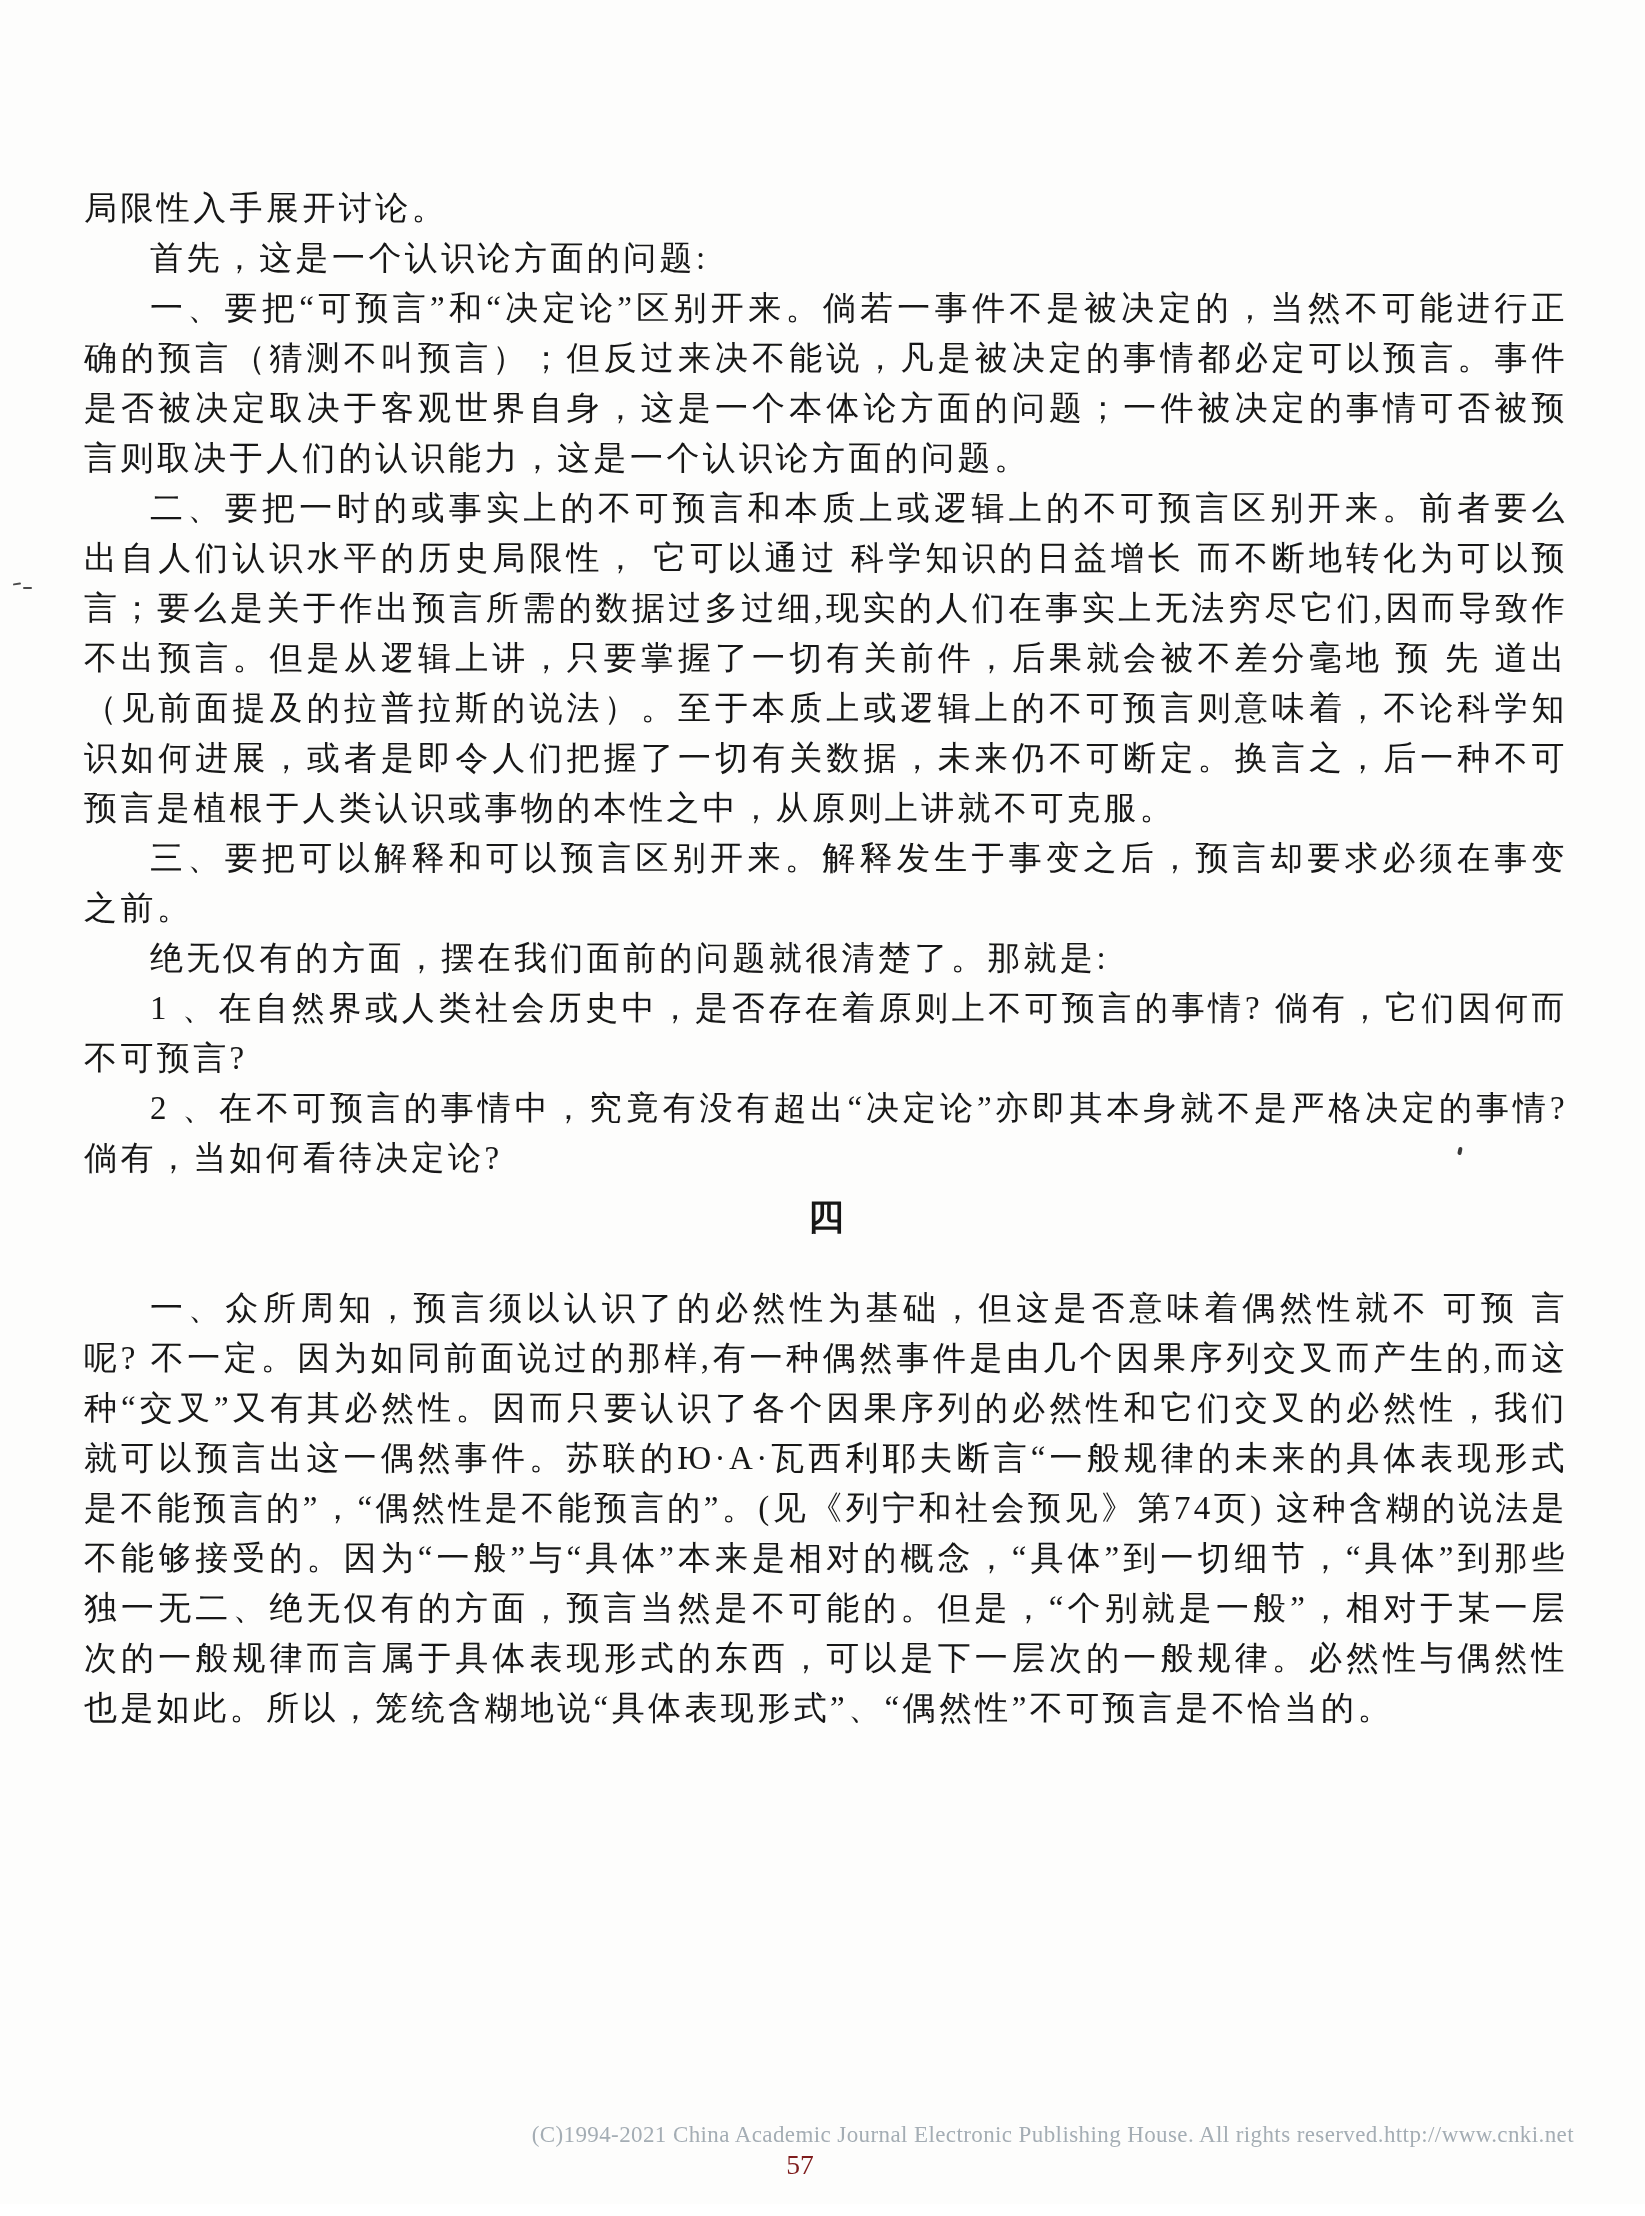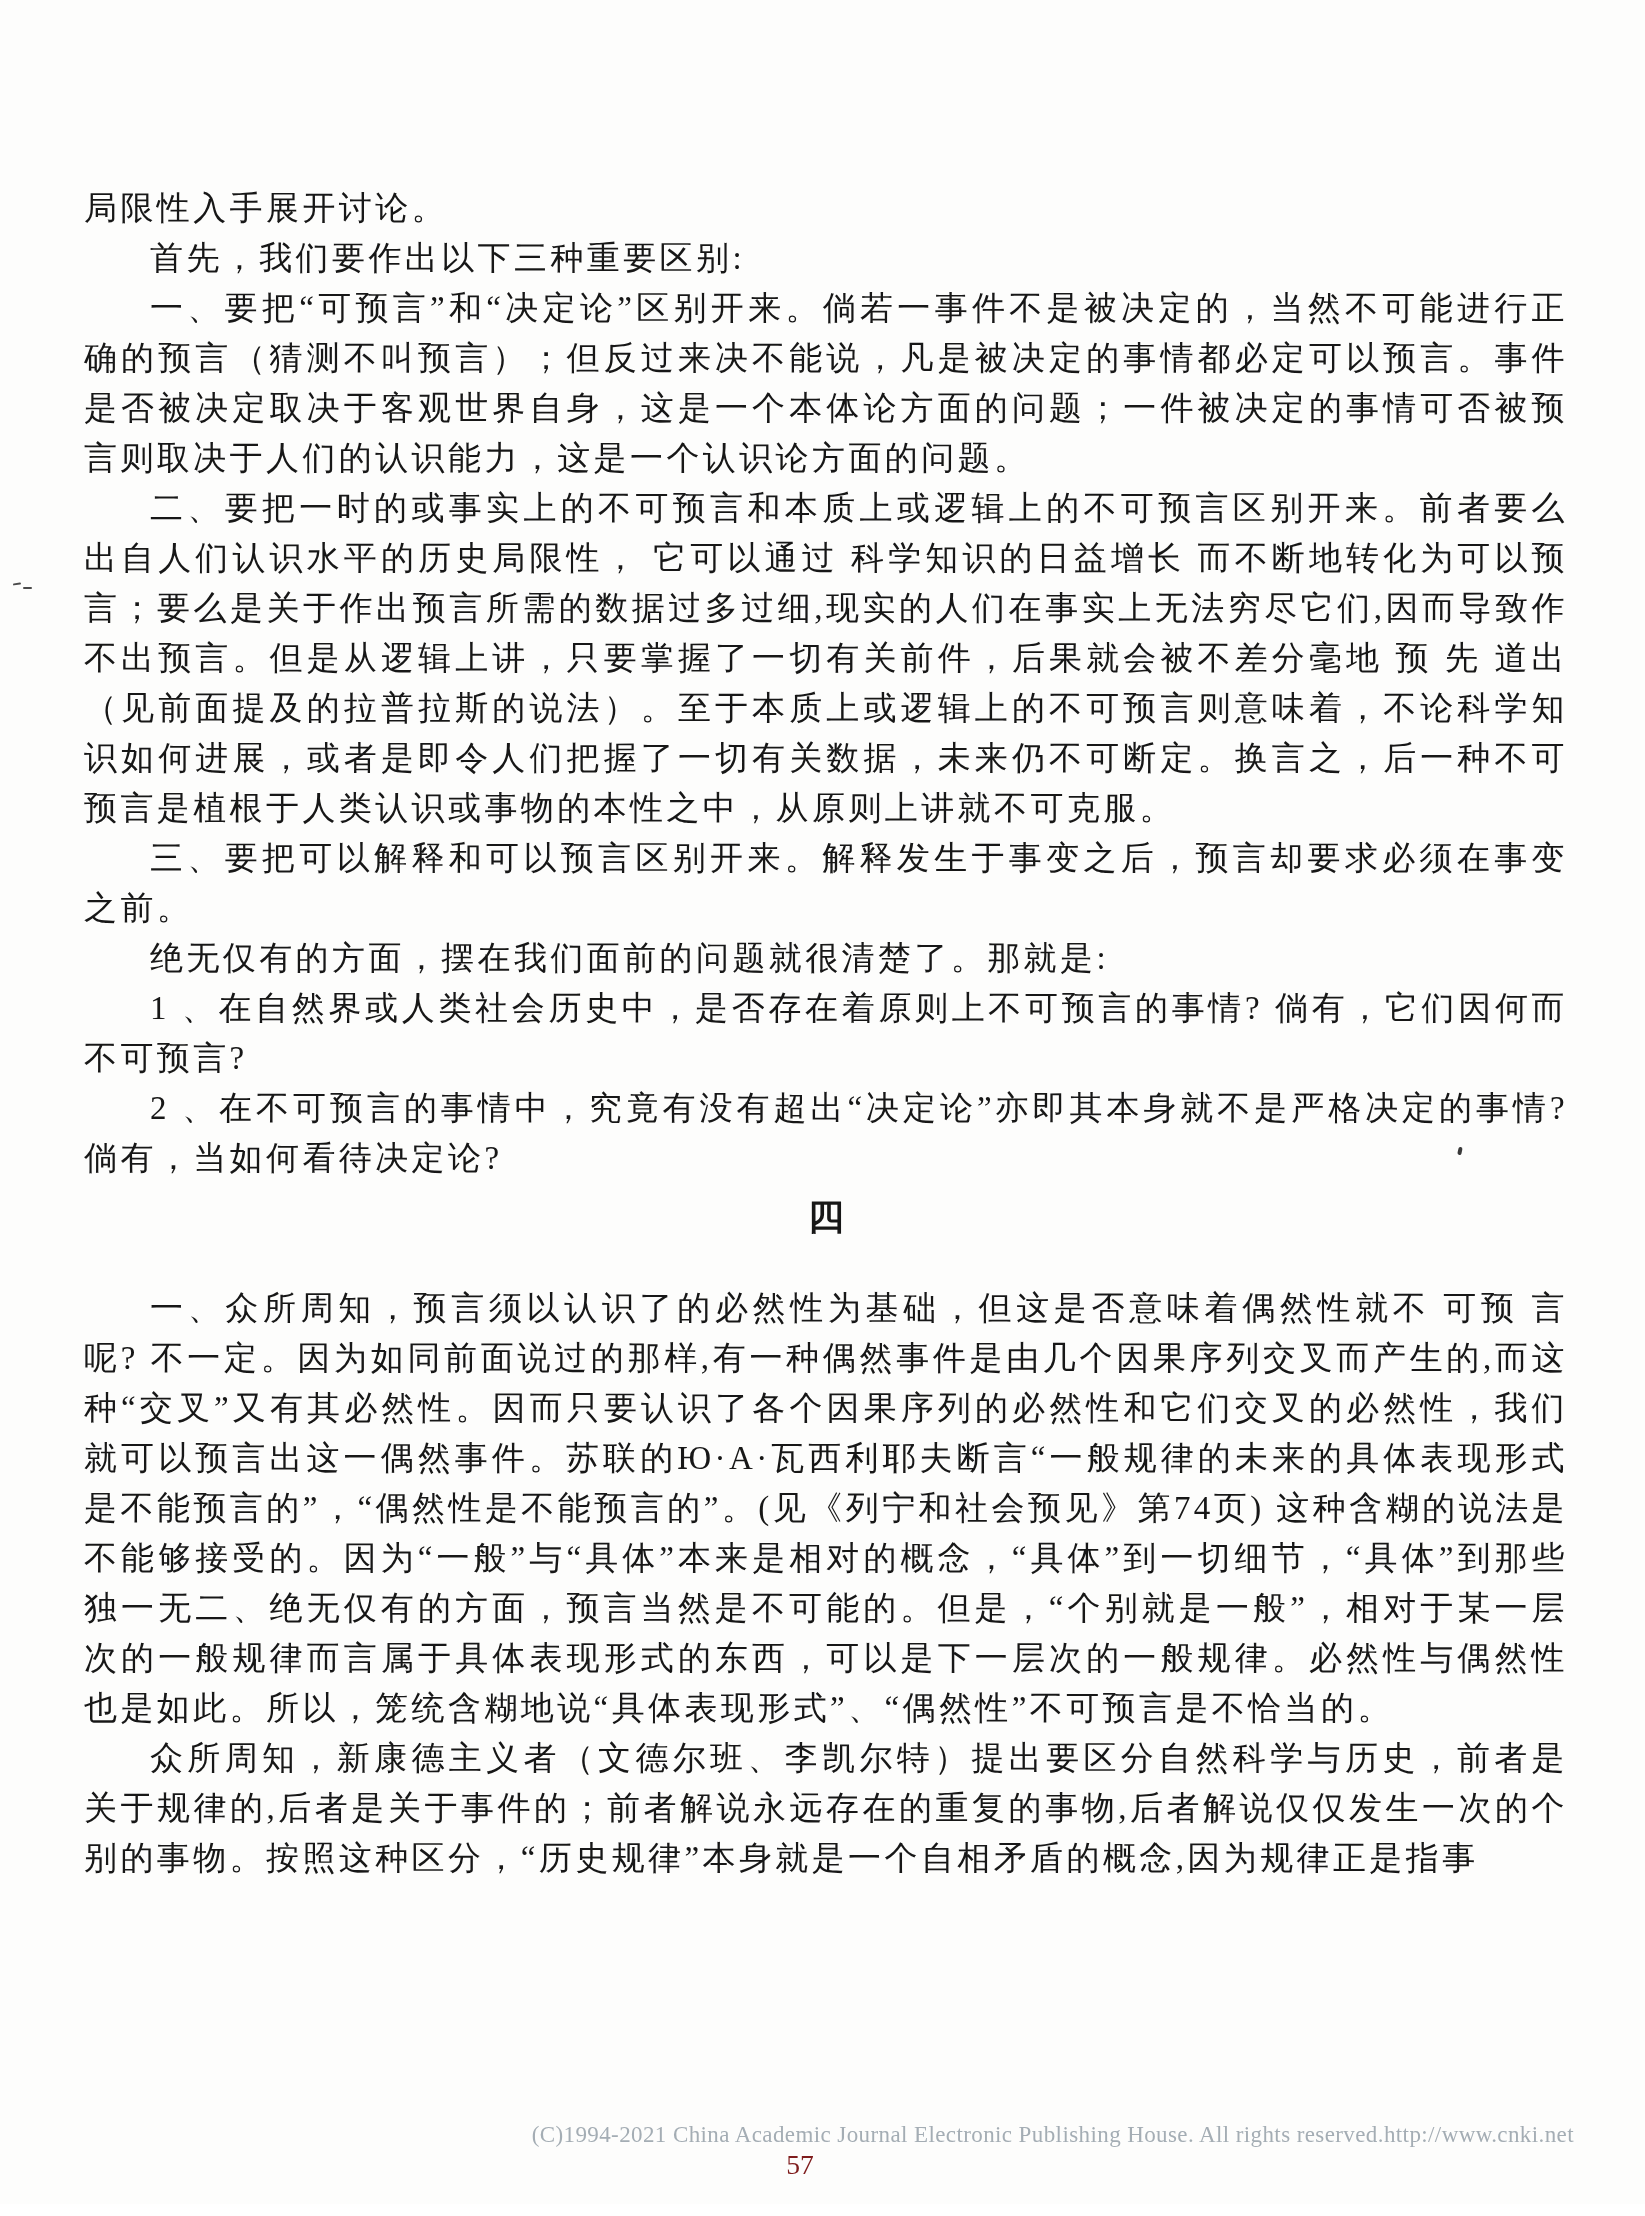--- a/index.html
+++ b/index.html
@@ -96,32 +96,31 @@
 <div class="page">
 
   <div class="artifact-left">
     <div class="d1"></div>
     <div class="d2"></div>
   </div>
   <div class="artifact-dot"></div>
 
   <div class="content">
     <p class="line noindent">局限性入手展开讨论。</p>
-    <p class="line indent">首先，我们要作出以下三种重要区别:</p>
+    <p class="line indent">首先，这是一个认识论方面的问题:</p>
     <p class="line indent">一、要把“可预言”和“决定论”区别开来。倘若一事件不是被决定的，当然不可能进行正确的预言（猜测不叫预言）；但反过来决不能说，凡是被决定的事情都必定可以预言。事件是否被决定取决于客观世界自身，这是一个本体论方面的问题；一件被决定的事情可否被预言则取决于人们的认识能力，这是一个认识论方面的问题。</p>
     <p class="line indent">二、要把一时的或事实上的不可预言和本质上或逻辑上的不可预言区别开来。前者要么出自人们认识水平的历史局限性， 它可以通过 科学知识的日益增长 而不断地转化为可以预言；要么是关于作出预言所需的数据过多过细,现实的人们在事实上无法穷尽它们,因而导致作不出预言。但是从逻辑上讲，只要掌握了一切有关前件，后果就会被不差分毫地 预 先 道出（见前面提及的拉普拉斯的说法）。至于本质上或逻辑上的不可预言则意味着，不论科学知识如何进展，或者是即令人们把握了一切有关数据，未来仍不可断定。换言之，后一种不可预言是植根于人类认识或事物的本性之中，从原则上讲就不可克服。</p>
     <p class="line indent">三、要把可以解释和可以预言区别开来。解释发生于事变之后，预言却要求必须在事变之前。</p>
     <p class="line indent">绝无仅有的方面，摆在我们面前的问题就很清楚了。那就是:</p>
     <p class="line indent">1 、在自然界或人类社会历史中，是否存在着原则上不可预言的事情? 倘有，它们因何而不可预言?</p>
     <p class="line indent">2 、在不可预言的事情中，究竟有没有超出“决定论”亦即其本身就不是严格决定的事情? 倘有，当如何看待决定论?</p>
 
     <h2 class="section">四</h2>
 
     <p class="line indent">一、众所周知，预言须以认识了的必然性为基础，但这是否意味着偶然性就不 可预 言呢? 不一定。因为如同前面说过的那样,有一种偶然事件是由几个因果序列交叉而产生的,而这种“交叉”又有其必然性。因而只要认识了各个因果序列的必然性和它们交叉的必然性，我们就可以预言出这一偶然事件。苏联的Ю·A·瓦西利耶夫断言“一般规律的未来的具体表现形式是不能预言的”，“偶然性是不能预言的”。(见《列宁和社会预见》第74页) 这种含糊的说法是不能够接受的。因为“一般”与“具体”本来是相对的概念，“具体”到一切细节，“具体”到那些独一无二、绝无仅有的方面，预言当然是不可能的。但是，“个别就是一般”，相对于某一层次的一般规律而言属于具体表现形式的东西，可以是下一层次的一般规律。必然性与偶然性也是如此。所以，笼统含糊地说“具体表现形式”、“偶然性”不可预言是不恰当的。</p>
-    <p class="line indent">众所周知，新康德主义者（文德尔班、李凯尔特）提出要区分自然科学与历史，前者是关于规律的,后者是关于事件的；前者解说永远存在的重复的事物,后者解说仅仅发生一次的个别的事物。按照这种区分，“历史规律”本身就是一个自相矛盾的概念,因为规律正是指事</p>
   </div>
 
   <div class="footer">
     <span>(C)1994-2021 China Academic Journal Electronic Publishing House. All rights reserved.</span>
     <span>http://www.cnki.net</span>
   </div>
 
   <div class="page-number">57</div>
 
 </div>

